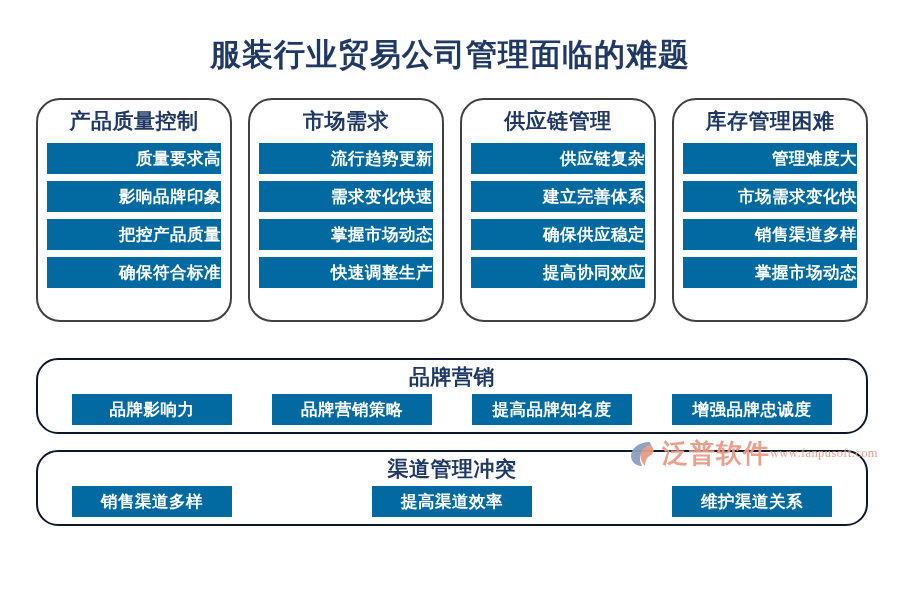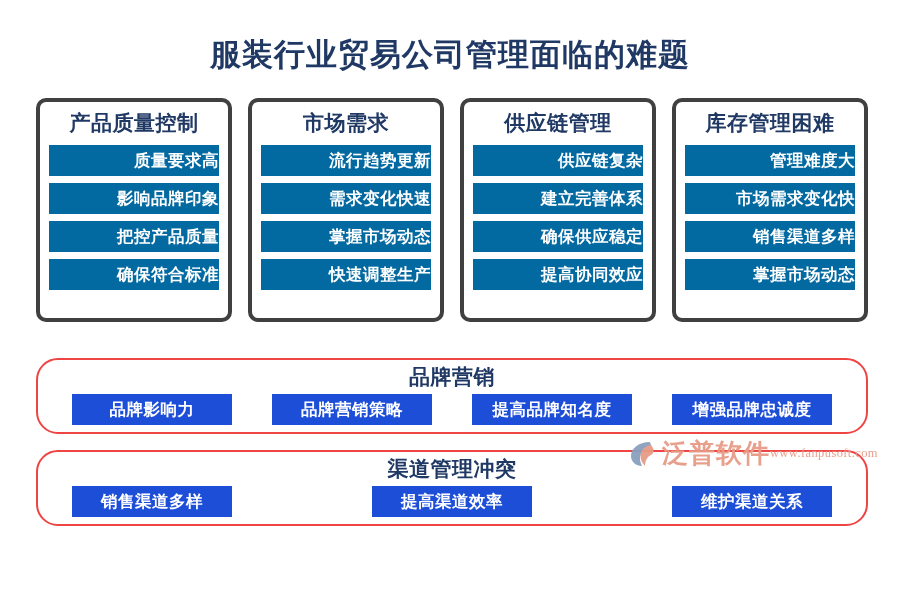--- a/index.html
+++ b/index.html
@@ -44,22 +44,22 @@
     width: 832px;
     height: 224px;
     display: flex;
     justify-content: space-between;
   }
 
   .card {
     box-sizing: border-box;
     width: 196px;
     height: 224px;
-    border: 4px solid #404040;
-    border-radius: 10px;
+    border: 2px solid #404040;
+    border-radius: 24px;
     background: #ffffff;
     padding: 6px 9px 8px 9px;
     display: flex;
     flex-direction: column;
   }
 
   .card-header {
     text-align: center;
     font-size: 21px;
     font-weight: 700;
@@ -91,21 +91,21 @@
     font-family: "Liberation Serif", "DejaVu Serif", serif;
   }
 
   
   .wide-panel {
     position: absolute;
     left: 36px;
     width: 832px;
     height: 76px;
     box-sizing: border-box;
-    border: 2px solid #ef4444;
+    border: 2px solid #0f172a;
     border-radius: 22px;
     background: #ffffff;
   }
   .wide-panel.p1 { top: 358px; }
   .wide-panel.p2 { top: 450px; }
 
   .wide-header {
     text-align: center;
     font-size: 21px;
     font-weight: 700;
@@ -117,21 +117,21 @@
   }
 
   .wide-items {
     display: flex;
     justify-content: space-between;
     padding: 2px 34px 0 34px;
     box-sizing: border-box;
   }
 
   .wide-chip {
-    background: #1d4ed8;
+    background: #0369a1;
     color: #ffffff;
     font-size: 16.5px;
     font-weight: 700;
     text-align: center;
     line-height: 31px;
     height: 31px;
     min-width: 160px;
     padding: 0 10px;
     box-sizing: border-box;
     letter-spacing: 0.5px;

